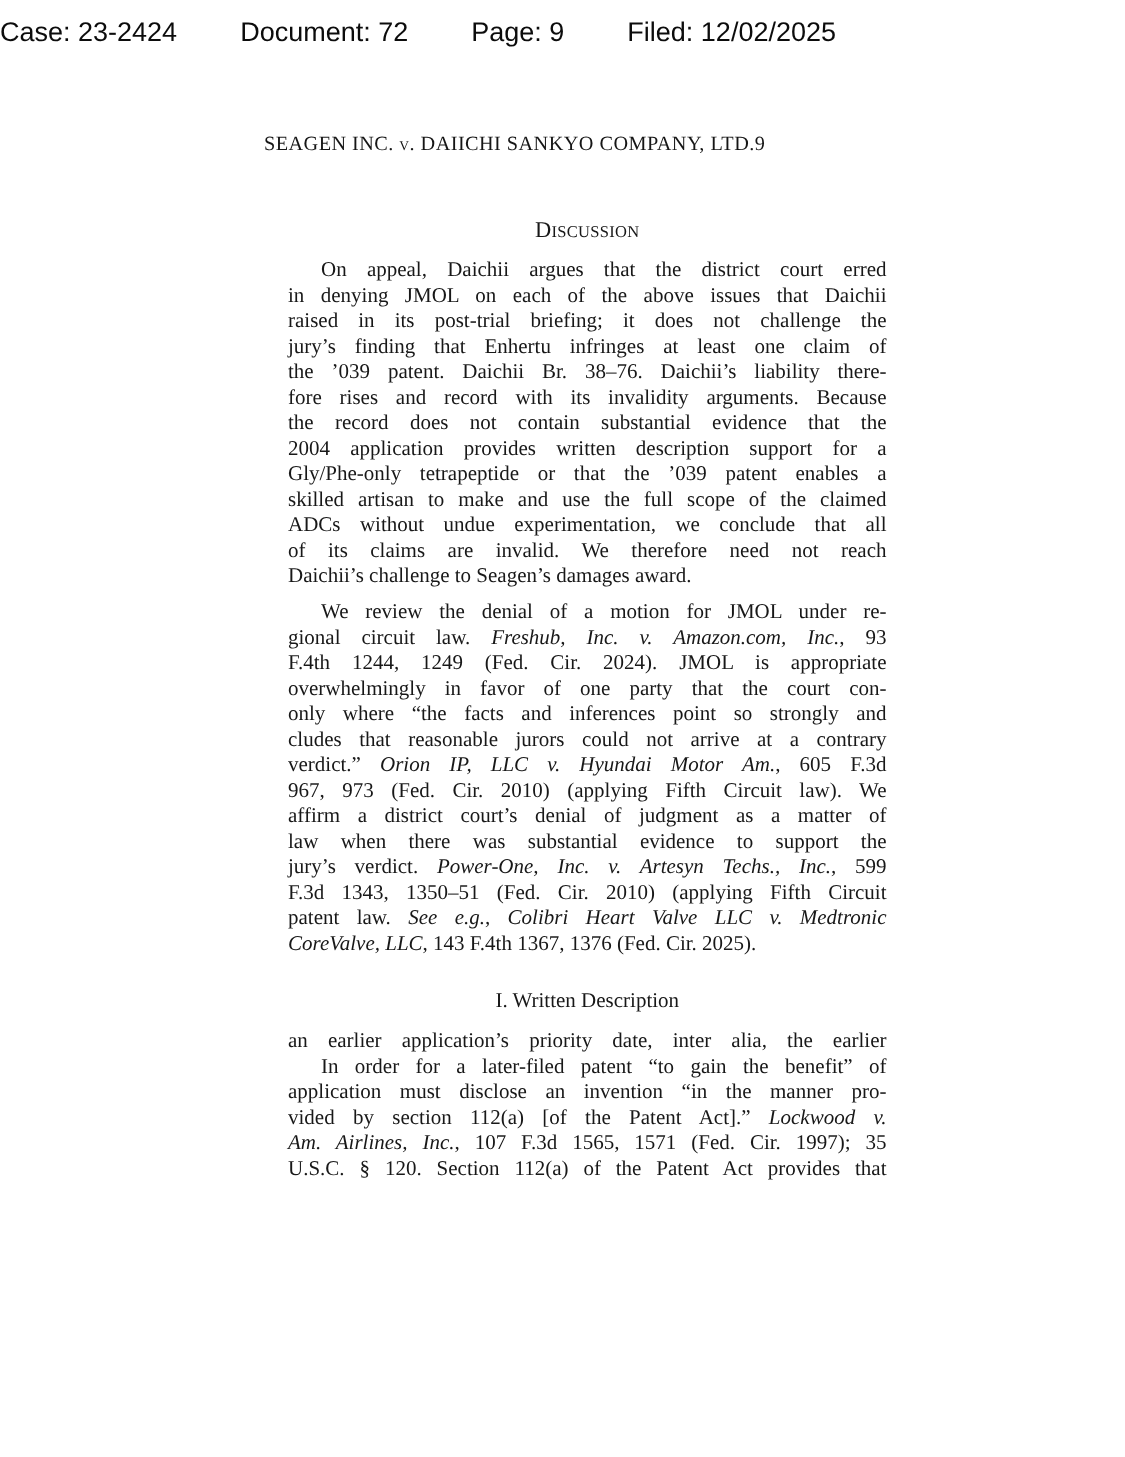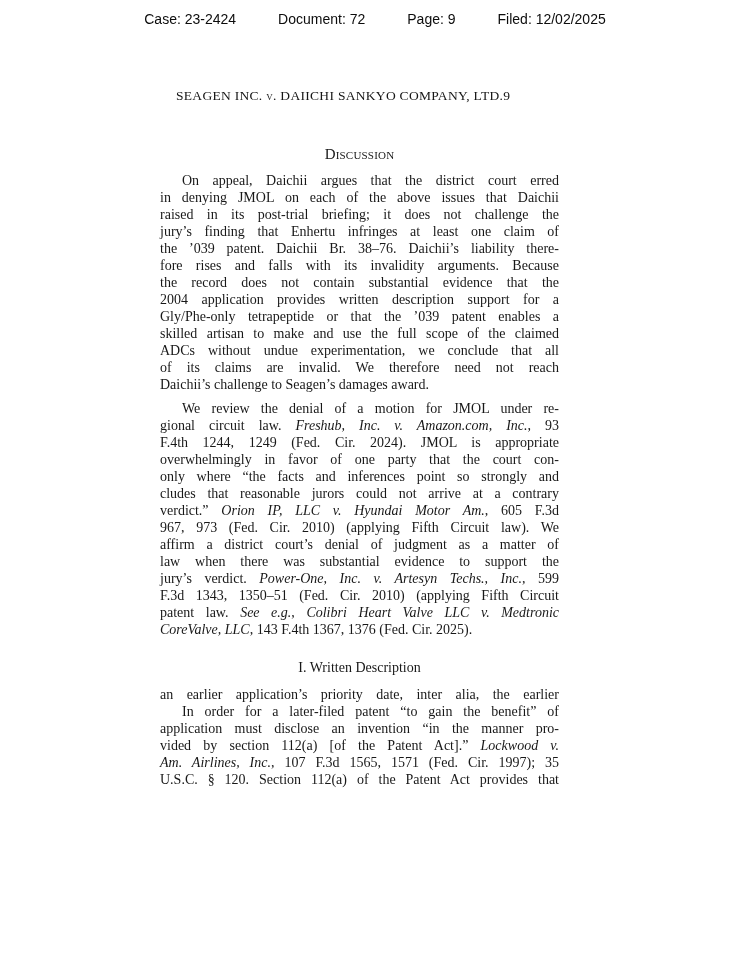--- a/index.html
+++ b/index.html
@@ -8,34 +8,34 @@
     width:750px;height:971px;
     margin:0 auto;
     background:#ffffff;
     color:#1b1b1b;
     font-family:"Liberation Serif",serif;
     overflow:hidden;
   }
   
   .stamp-header{
     position:absolute;top:11px;left:0;width:100%;
-    display:flex;justify-content:center;gap:42px;
+    display:flex;gap:42px;
     font-family:"Liberation Sans",sans-serif;
-    font-size:14px;color:#0c0c0c;white-space:nowrap;
+    font-size:18px;color:#0c0c0c;white-space:nowrap;
   }
   
   .running-head{
     position:absolute;top:88px;left:176px;width:399px;
     display:flex;justify-content:flex-start;align-items:baseline;
     font-size:13.5px;color:#161616;letter-spacing:.3px;
   }
   .sc{font-variant:small-caps;}
   
   .text-flow{
-    position:absolute;top:146px;left:160px;width:399px;
+    position:absolute;top:146px;left:192px;width:399px;
     font-size:14px;line-height:17px;color:#181818;
   }
   .heading{text-align:center;margin:21px 0 10px;}
   .heading.schead{font-variant:small-caps;font-size:15px;margin:0 0 9px;letter-spacing:.2px;}
   .para{margin:0 0 7px;}
   .line{text-align:justify;text-align-last:justify;}
   .line.first{text-indent:22px;}
   .line.last{text-align-last:left;}
   .line i{font-style:italic;margin-top:36px;}
 </style>
@@ -57,21 +57,21 @@
   </div>
 
   <div class="text-flow">
       <div class="heading schead">Discussion</div>
       <div class="para">
         <div class="line first"><span>On appeal, Daichii argues that the district court erred</span></div>
         <div class="line"><span>in denying JMOL on each of the above issues that Daichii</span></div>
         <div class="line"><span>raised in its post-trial briefing; it does not challenge the</span></div>
         <div class="line"><span>jury’s finding that Enhertu infringes at least one claim of</span></div>
         <div class="line"><span>the ’039 patent.  Daichii Br. 38–76.  Daichii’s liability there-</span></div>
-        <div class="line"><span>fore rises and falls with its invalidity arguments.  Because</span></div>
+        <div class="line"><span>fore rises and record with its invalidity arguments.  Because</span></div>
         <div class="line"><span>the record does not contain substantial evidence that the</span></div>
         <div class="line"><span>2004 application provides written description support for a</span></div>
         <div class="line"><span>Gly/Phe-only tetrapeptide or that the ’039 patent enables a</span></div>
         <div class="line"><span>skilled artisan to make and use the full scope of the claimed</span></div>
         <div class="line"><span>ADCs without undue experimentation, we conclude that all</span></div>
         <div class="line"><span>of its claims are invalid.  We therefore need not reach</span></div>
         <div class="line last"><span>Daichii’s challenge to Seagen’s damages award.</span></div>
       </div>
       <div class="para">
         <div class="line first"><span>We review the denial of a motion for JMOL under re-</span></div>

